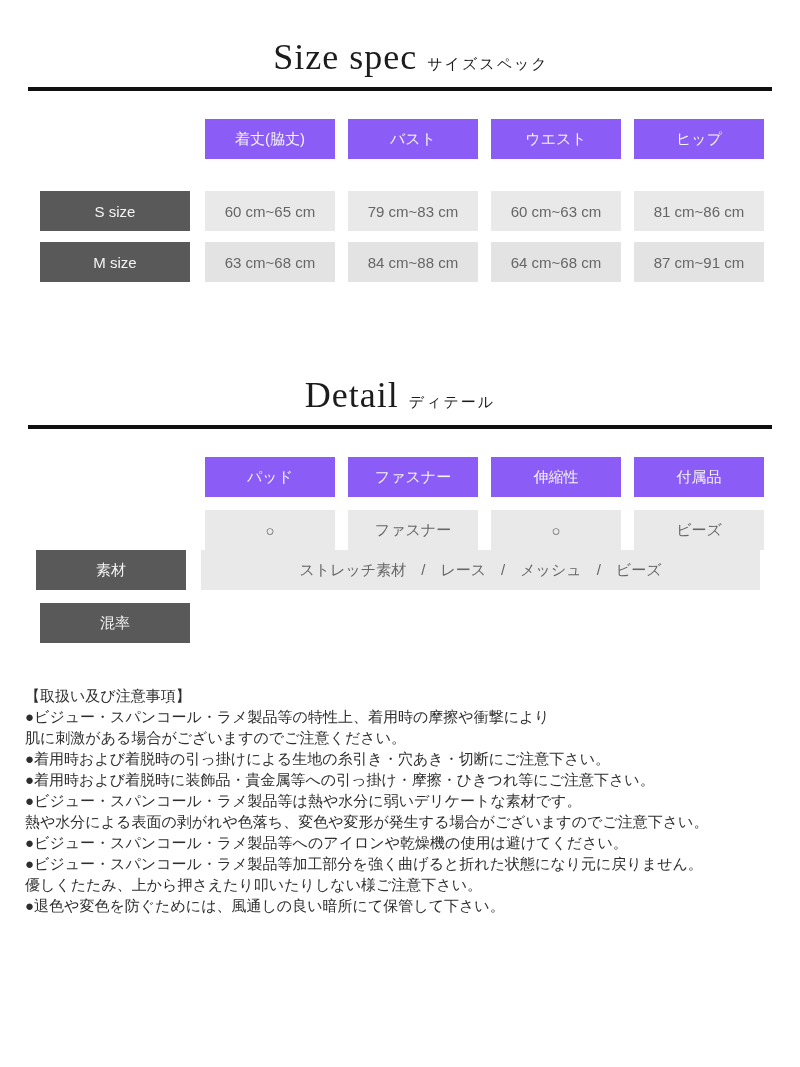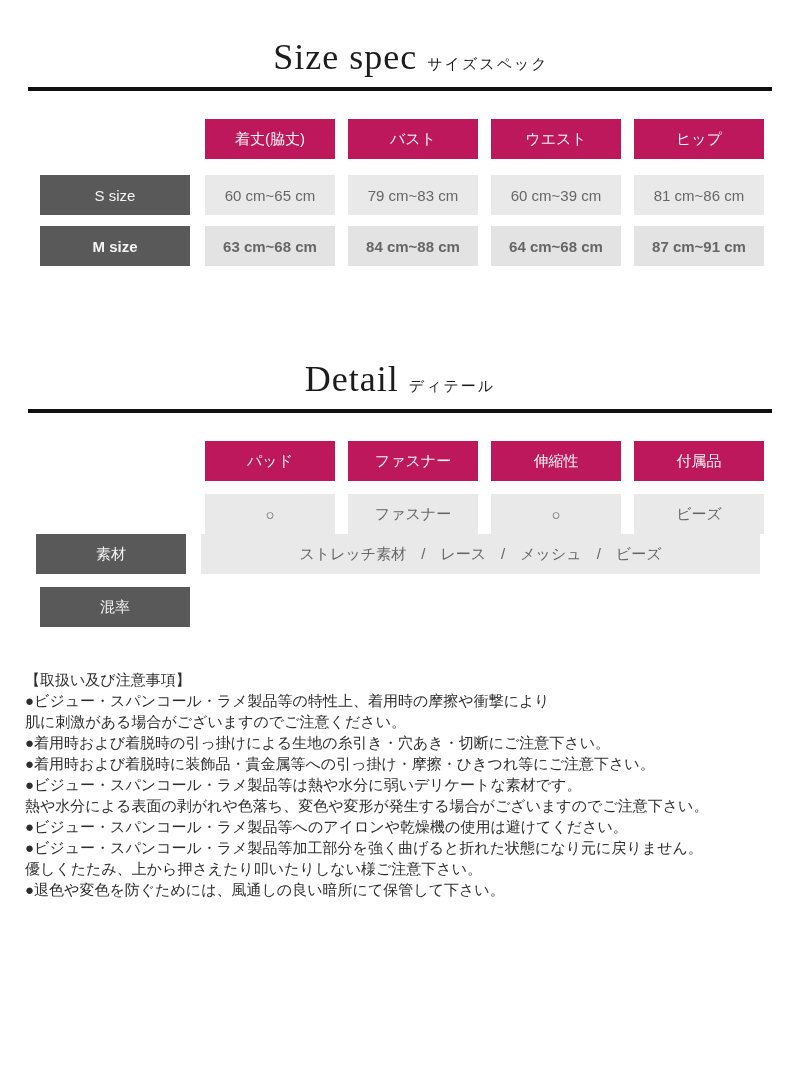--- a/index.html
+++ b/index.html
@@ -32,27 +32,27 @@
     width:150px;flex:0 0 150px;background:#595959;color:#f4f4f4;
     display:flex;align-items:center;justify-content:center;
     font-size:15px;
   }
   .cell{
     width:130px;flex:0 0 130px;margin-left:13px;
     display:flex;align-items:center;justify-content:center;
     font-size:15px;color:#666666;background:#e9e9e9;
   }
   .cell.first-gap{margin-left:15px;}
-  .cell.head{background:#be185d;color:#f4f4f4;}
+  .cell.head{background:#8b5cf6;color:#f4f4f4;}
   .cell.alt{background:#e3e3e3;}
   .cell.wide{width:559px;flex:0 0 559px;}
   .row-h{height:40px;}
   .row-h-tall{height:40px;}
-  .mt15{margin-top:16px;}
-  .mt11{margin-top:11px;font-weight:bold;}
+  .mt15{margin-top:32px;}
+  .mt11{margin-top:11px;}
   .mt13{margin-top:13px;}
   .mt18{justify-content:flex-end;}
   .mix-text{font-size:11.5px;letter-spacing:0;}
 
   
   .notes{margin:42px 25px 0 25px;color:#2e2e2e;font-size:15px;line-height:21px;}
   .notes p{margin:0;}
 </style>
 </head>
 <body>
@@ -70,21 +70,21 @@
       <div class="cell head first-gap">着丈(脇丈)</div>
       <div class="cell head">バスト</div>
       <div class="cell head">ウエスト</div>
       <div class="cell head">ヒップ</div>
     </div>
 
     <div class="trow row-h mt15">
       <div class="label-cell">S size</div>
       <div class="cell first-gap">60 cm~65 cm</div>
       <div class="cell">79 cm~83 cm</div>
-      <div class="cell">60 cm~39 cm</div>
+      <div class="cell">60 cm~63 cm</div>
       <div class="cell">81 cm~86 cm</div>
     </div>
 
     <div class="trow row-h mt11">
       <div class="label-cell">M size</div>
       <div class="cell alt first-gap">63 cm~68 cm</div>
       <div class="cell alt">84 cm~88 cm</div>
       <div class="cell alt">64 cm~68 cm</div>
       <div class="cell alt">87 cm~91 cm</div>
     </div>

